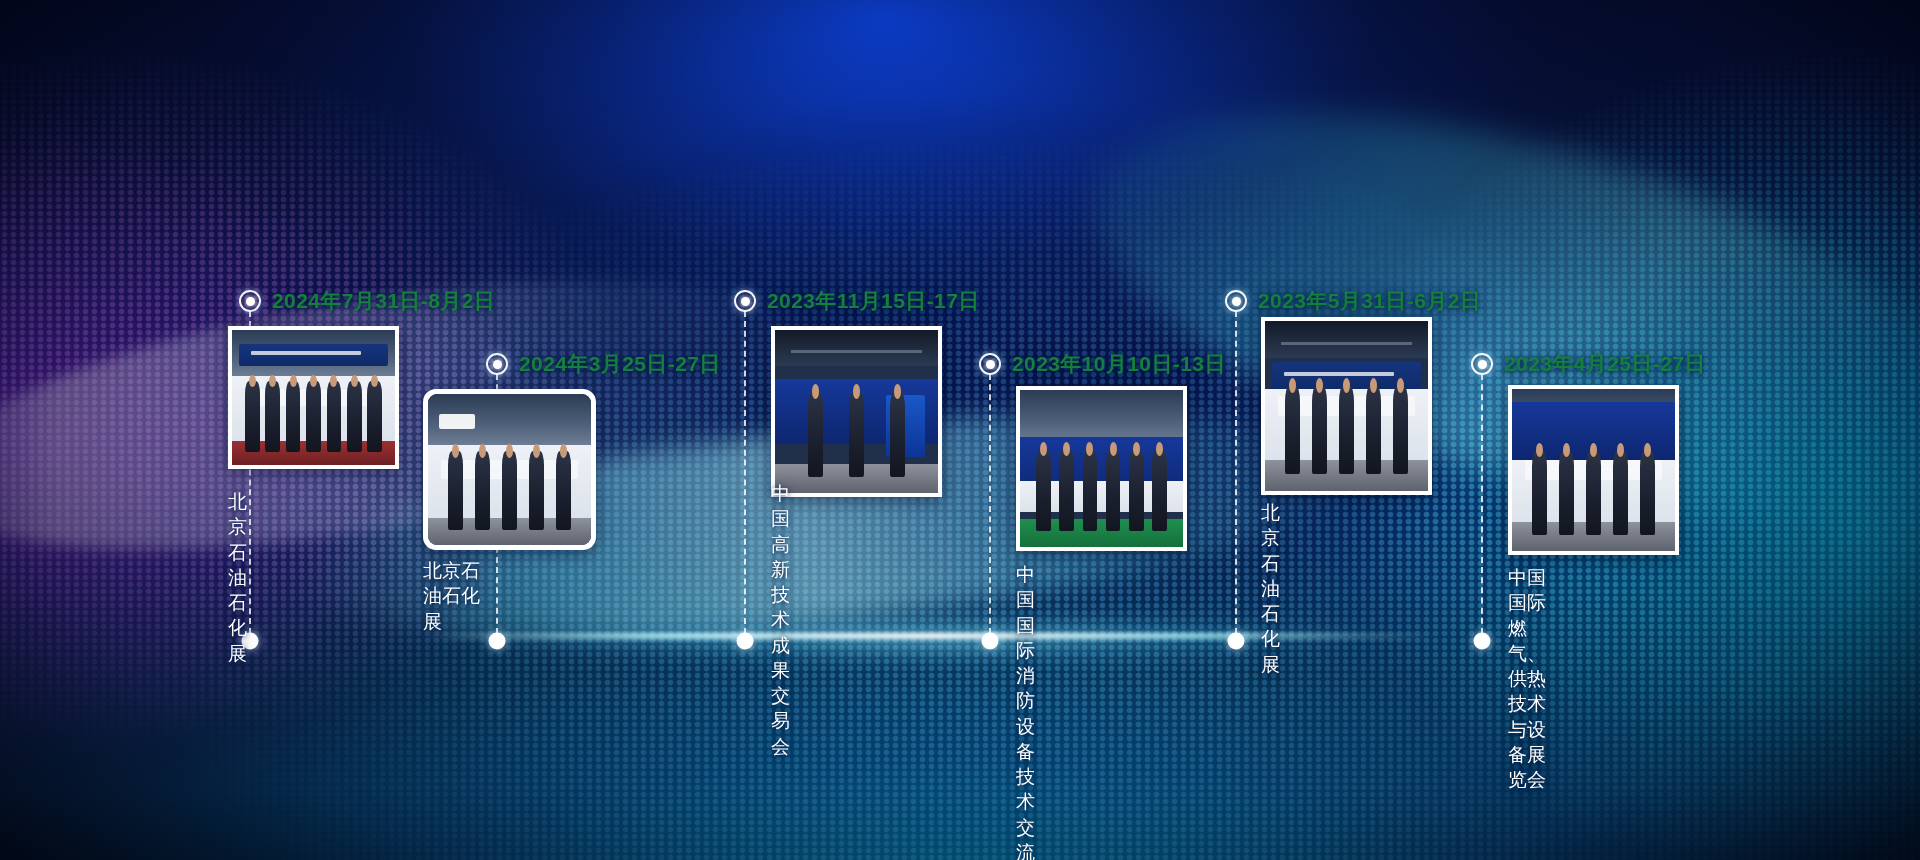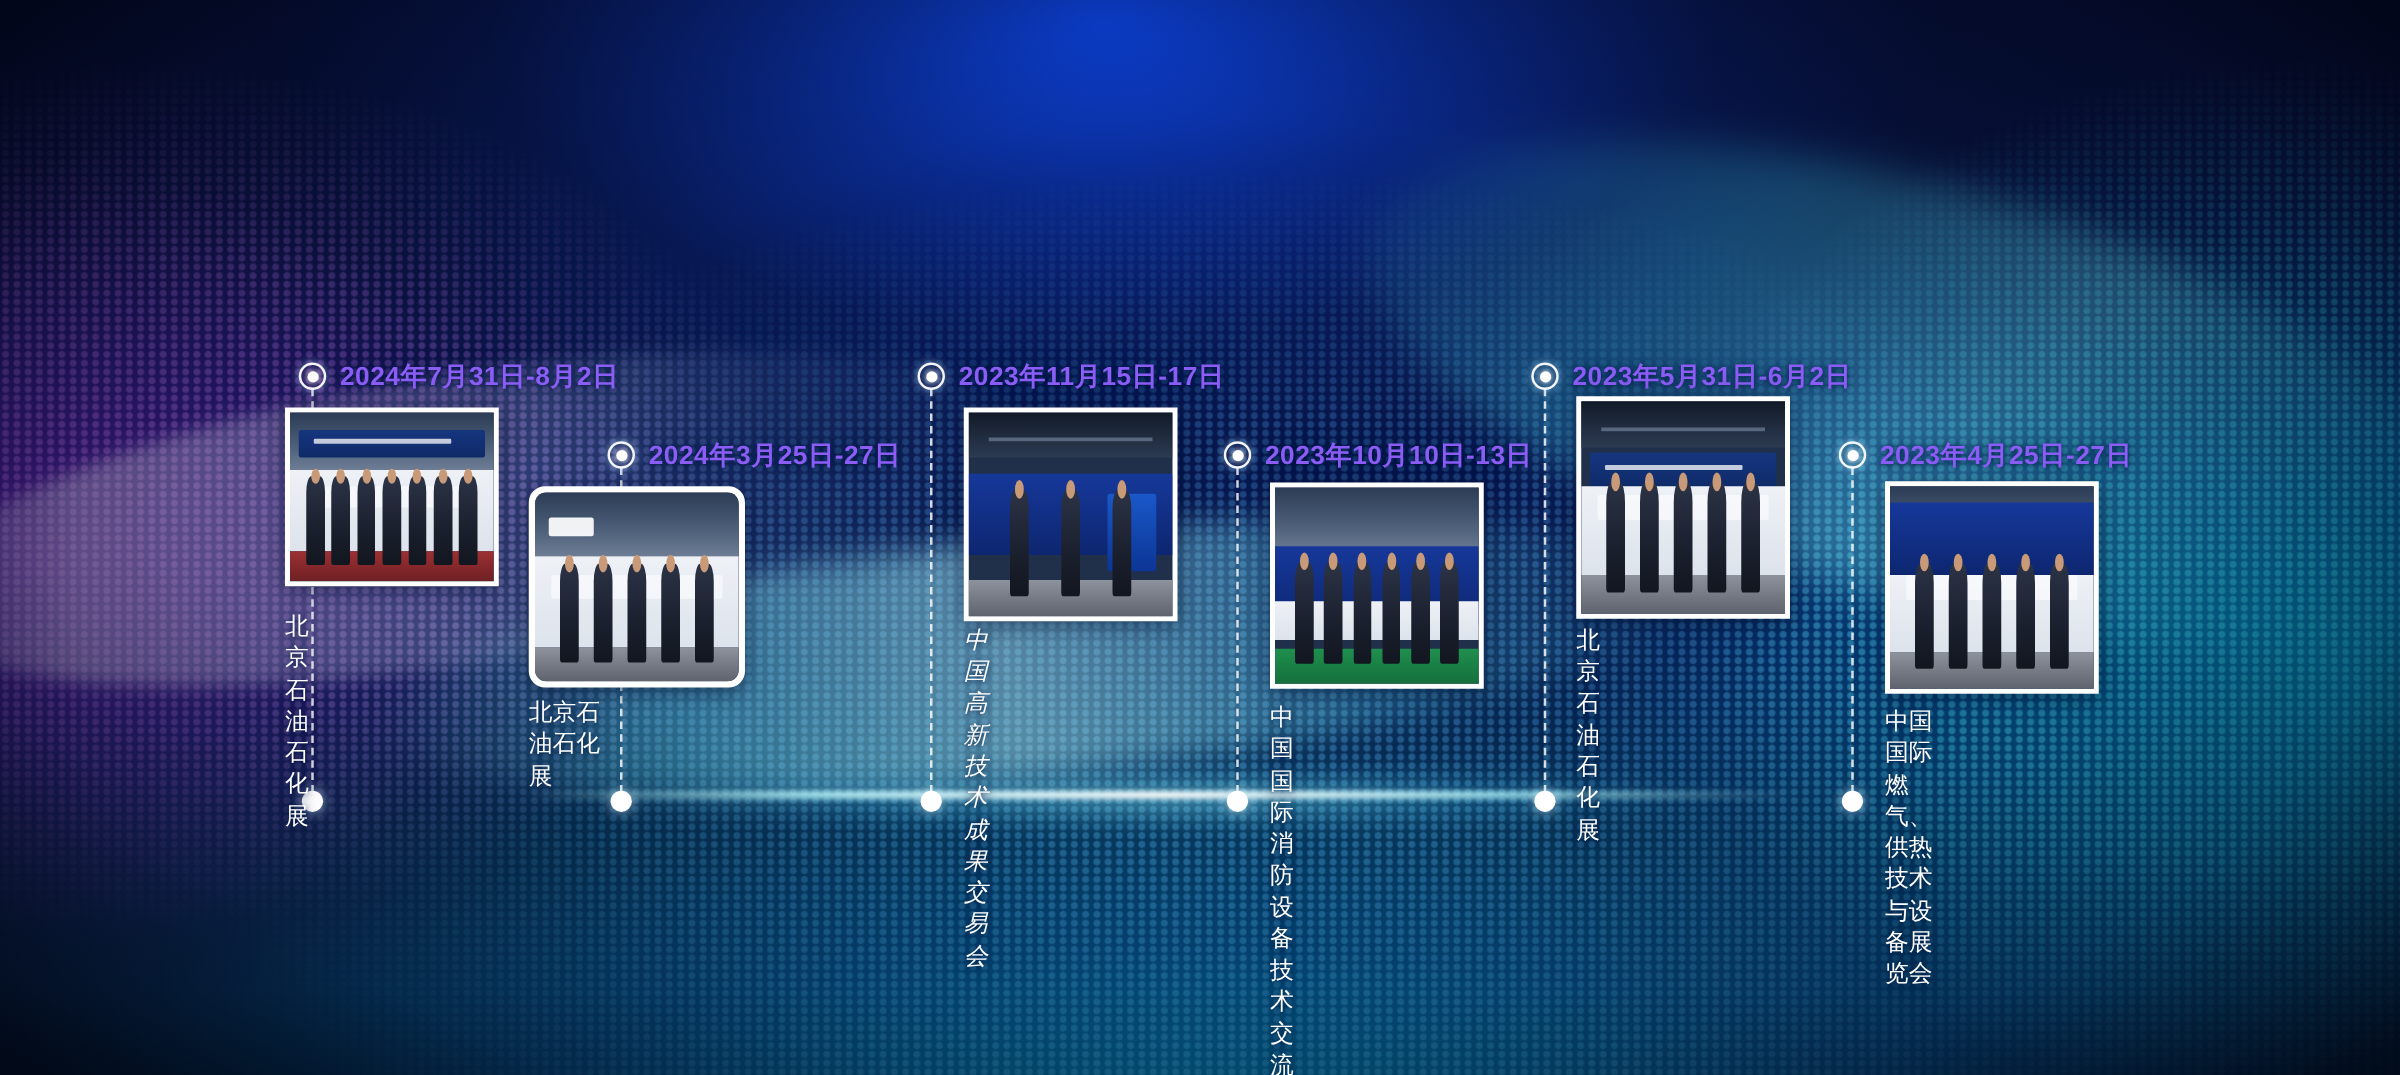--- a/index.html
+++ b/index.html
@@ -218,21 +218,21 @@
     border-radius:50%;
     background:#fff;
     box-shadow:0 0 10px rgba(200,235,255,.75);
   }
 
   
   .tl-date{
     position:absolute;
     left:22px;
     white-space:nowrap;
-    color:#8b5cf6;
+    color:#15803d;
     font-size:21px;
     font-weight:bold;
     letter-spacing:.4px;
     text-shadow:0 1px 5px rgba(0,20,60,.85), 0 0 14px rgba(0,40,90,.55);
     transform:translateY(-50%);
   }
 
   
   .tl-photo{
     position:absolute;
@@ -377,21 +377,21 @@
             <span class="wall-blue"></span>
             <span class="screen"></span>
             <span class="floor"></span>
             <span class="people ">
               <i style="left:20.5%"></i>
               <i style="left:45.5%"></i>
               <i style="left:70.5%"></i>
             </span>
           </div>
         </div>
-        <div class="tl-caption" style="left: 26px; top: 500px; font-style: italic;">中国高新技术
+        <div class="tl-caption" style="left: 26px; top: 481px;">中国高新技术
 成果交易会</div>
       </div>
       <div class="tl-item" style="left: 990px; top: 0px;">
         <div class="tl-line" style="top: 374px; height: 260px;"></div>
         <div class="tl-marker" style="top: 364px;"></div>
         <div class="tl-enddot" style="top: 641px;"></div>
         <div class="tl-date" style="top: 364px;">2023年10月10日-13日</div>
         <div class="tl-photo" style="left: 26px; top: 386px; width: 163px; height: 157px;">
           <div class="ph-inner">
             <span class="sky"></span>

